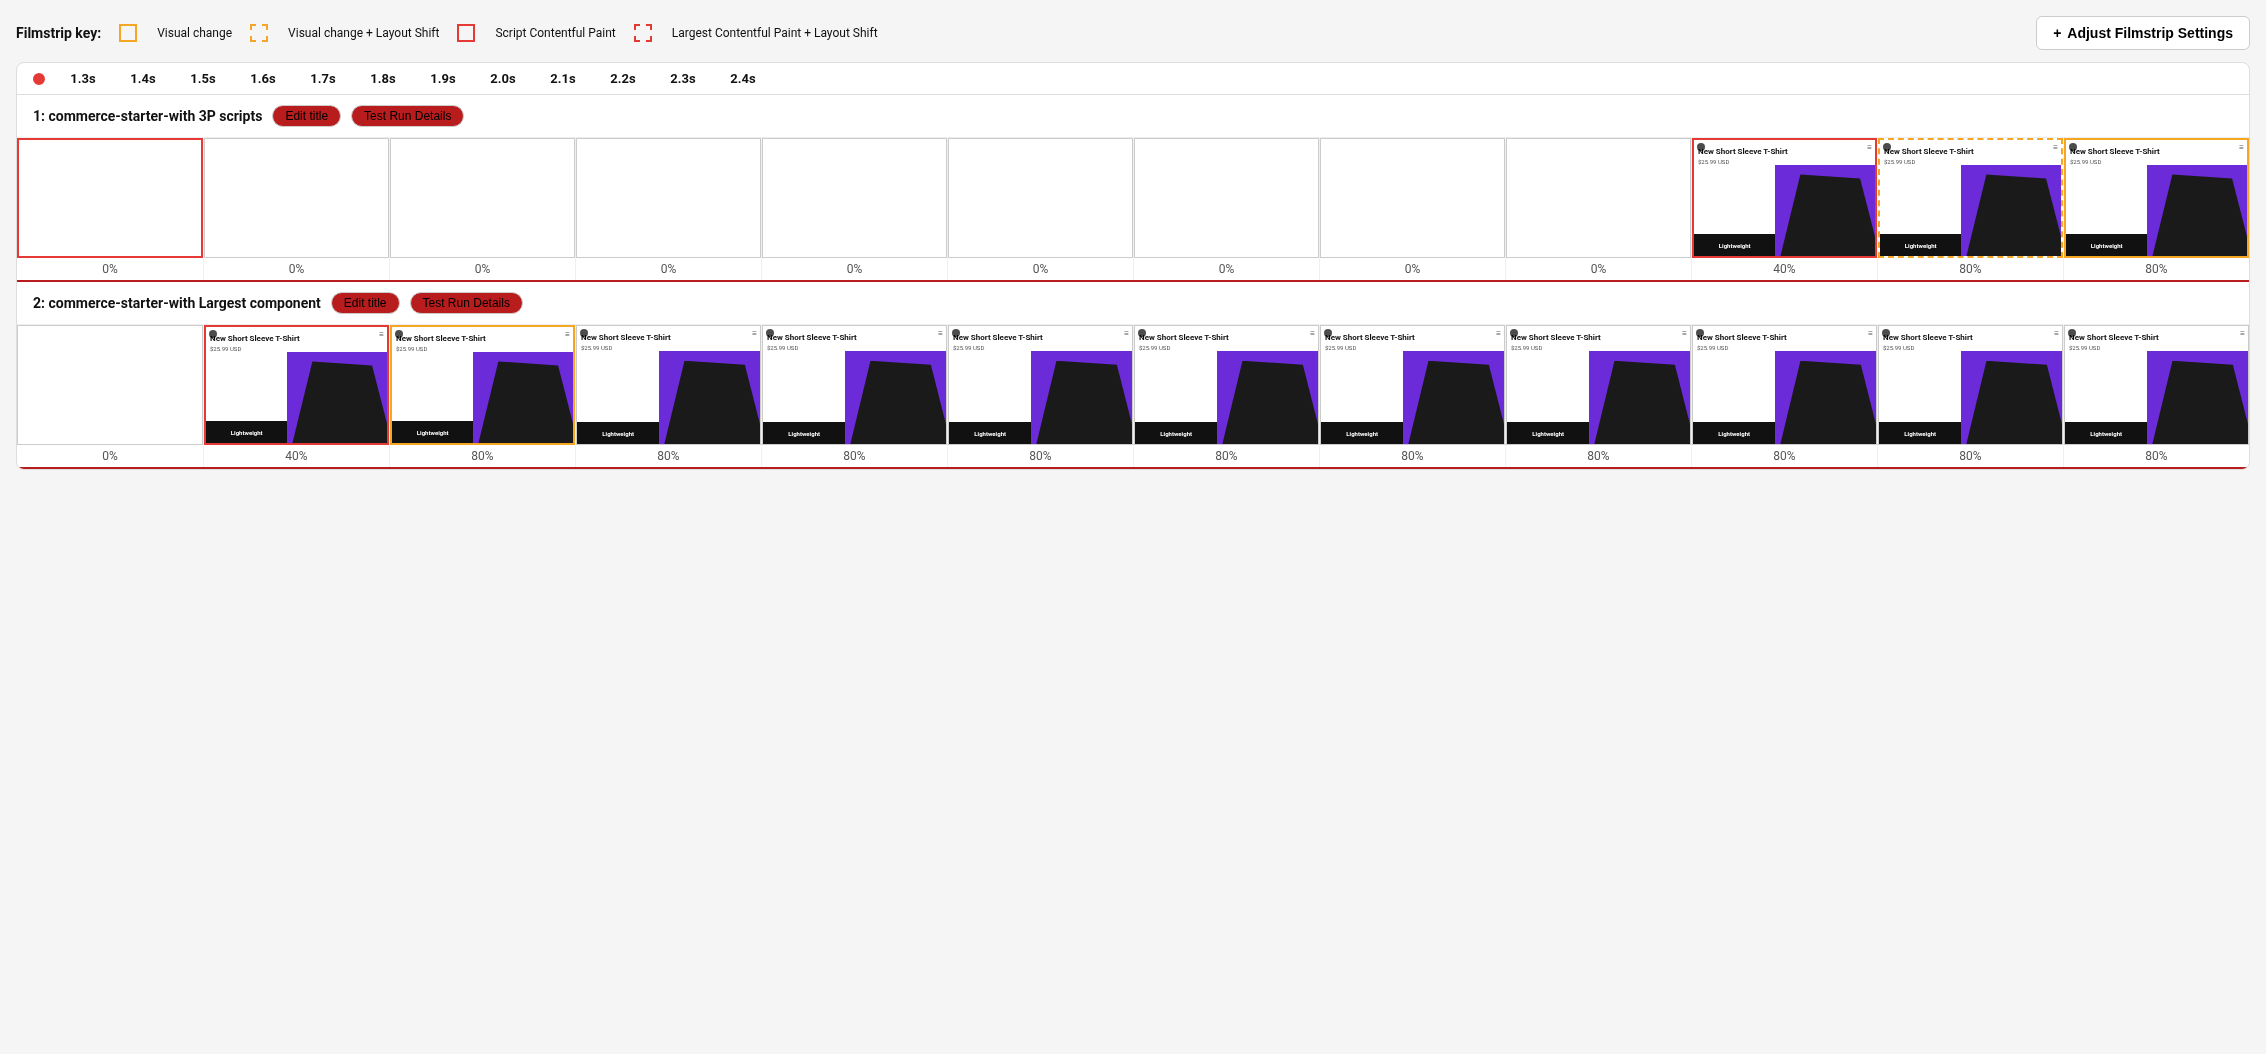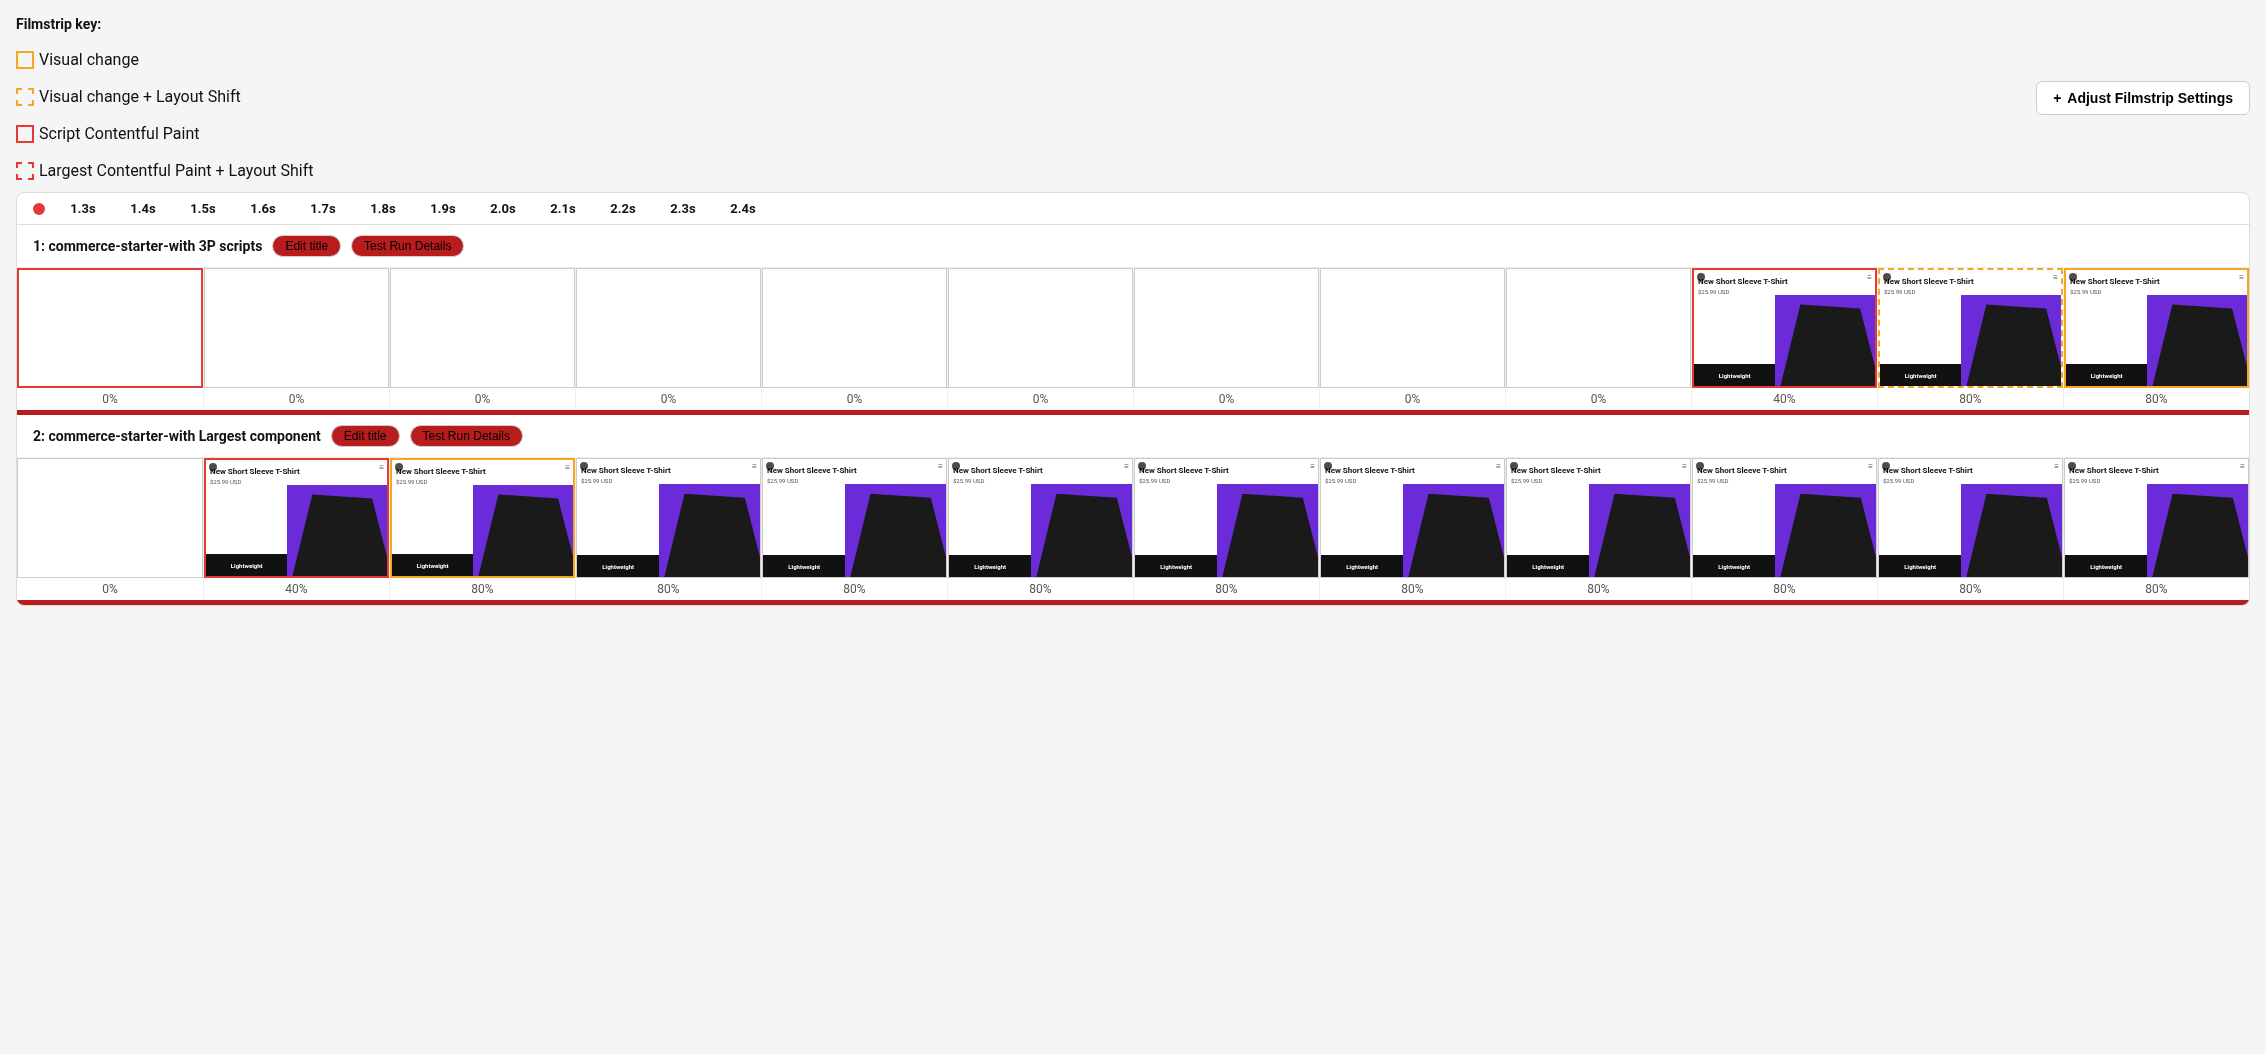--- a/index.html
+++ b/index.html
@@ -11,33 +11,33 @@
       color: #111;
     }
     .top-bar {
       display: flex;
       align-items: center;
       justify-content: space-between;
       margin-bottom: 12px;
     }
     .filmstrip-key {
       display: flex;
+      align-items: center;
       gap: 18px;
       flex-wrap: wrap;
-      flex-direction: column;
     }
     .key-label {
       font-weight: 700;
       font-size: 14px;
     }
     .key-item {
       display: flex;
       align-items: center;
-      gap: 5px;
-      font-size: 16px;
+      gap: 20px;
+      font-size: 12px;
     }
     .key-box {
       width: 18px;
       height: 18px;
       border: 2px solid #f5a623;
     }
     .key-box-dashed-orange {
       width: 18px;
       height: 18px;
       border: 2px dashed #f5a623;
@@ -93,21 +93,21 @@
       flex: 1;
       justify-content: flex-start;
     }
     .timeline-label {
       font-size: 13px;
       font-weight: 700;
       text-align: center;
       min-width: 60px;
     }
     .run-section {
-      border-bottom: 5px solid #b91c1c;
+      border-bottom: 2px solid #b91c1c;
     }
     .run-header {
       display: flex;
       align-items: center;
       padding: 10px 16px;
       gap: 10px;
       background: #fff;
     }
     .run-title {
       font-size: 14px;

